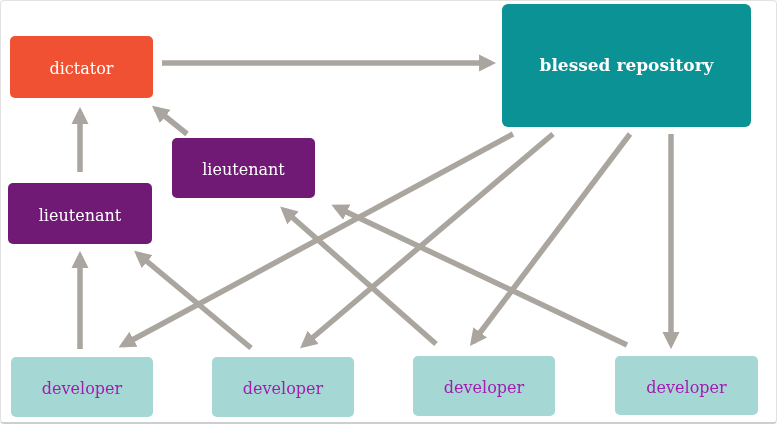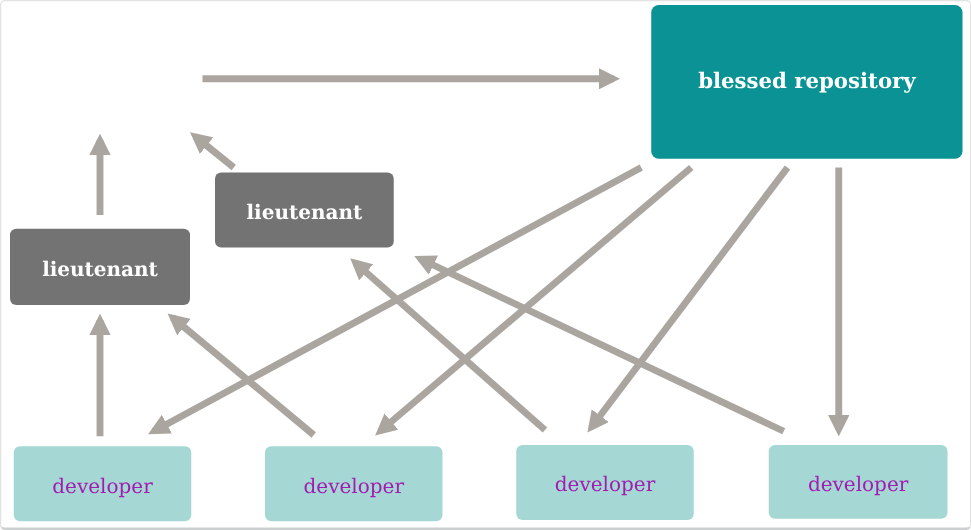--- a/index.html
+++ b/index.html
@@ -35,21 +35,21 @@
     box-sizing: border-box;
     border-radius: 5px;
     font-size: 16px;
     line-height: 1;
     padding-top: 4px;
     color: #ffffff;
     text-align: center;
     user-select: none;
   }
   .node.dictator   { background: #f05133; }
-  .node.lieutenant { background: #737373; font-weight: bold; }
+  .node.lieutenant { background: #701a75; }
   .node.blessed    { background: #0b9294; font-weight: bold; font-size: 17px; padding-top: 0; border-radius: 6px; }
   .node.developer  { background: #a5d8d5; color: #a21caf; }
 </style>
 </head>
 <body>
 
 <div class="canvas">
   <svg class="edge-layer" viewBox="0 0 777 424" xmlns="http://www.w3.org/2000/svg">
     <defs>
       <marker id="arrowhead" viewBox="0 0 10 10" refX="7" refY="5" markerWidth="3.1" markerHeight="3.1" orient="auto" markerUnits="strokeWidth">
@@ -64,21 +64,24 @@
         <line x1="552" y1="133" x2="303" y2="344" stroke="#aaa59f" stroke-width="5.5" marker-end="url(#arrowhead)"></line>
         <line x1="629" y1="133" x2="472" y2="341" stroke="#aaa59f" stroke-width="5.5" marker-end="url(#arrowhead)"></line>
         <line x1="670" y1="133" x2="670" y2="343" stroke="#aaa59f" stroke-width="5.5" marker-end="url(#arrowhead)"></line>
         <line x1="79" y1="348" x2="79" y2="255" stroke="#aaa59f" stroke-width="5.5" marker-end="url(#arrowhead)"></line>
         <line x1="250" y1="347" x2="137" y2="253" stroke="#aaa59f" stroke-width="5.5" marker-end="url(#arrowhead)"></line>
         <line x1="435" y1="343" x2="283" y2="209" stroke="#aaa59f" stroke-width="5.5" marker-end="url(#arrowhead)"></line>
         <line x1="626" y1="344" x2="335" y2="206" stroke="#aaa59f" stroke-width="5.5" marker-end="url(#arrowhead)"></line>
       </g>
   </svg>
 
-    <div class="node blessed" style="left: 520px; top: 3px; width: 249px; height: 123px;">
+<div class="node dictator" style="left: 9px; top: 35px; width: 143px; height: 62px;">
+      <span>dictator</span>
+    </div>
+    <div class="node blessed" style="left: 501px; top: 3px; width: 249px; height: 123px;">
       <span>blessed repository</span>
     </div>
     <div class="node lieutenant" style="left: 7px; top: 182px; width: 144px; height: 61px;">
       <span>lieutenant</span>
     </div>
     <div class="node lieutenant" style="left: 171px; top: 137px; width: 143px; height: 60px;">
       <span>lieutenant</span>
     </div>
     <div class="node developer" style="left: 10px; top: 356px; width: 142px; height: 60px;">
       <span>developer</span>

